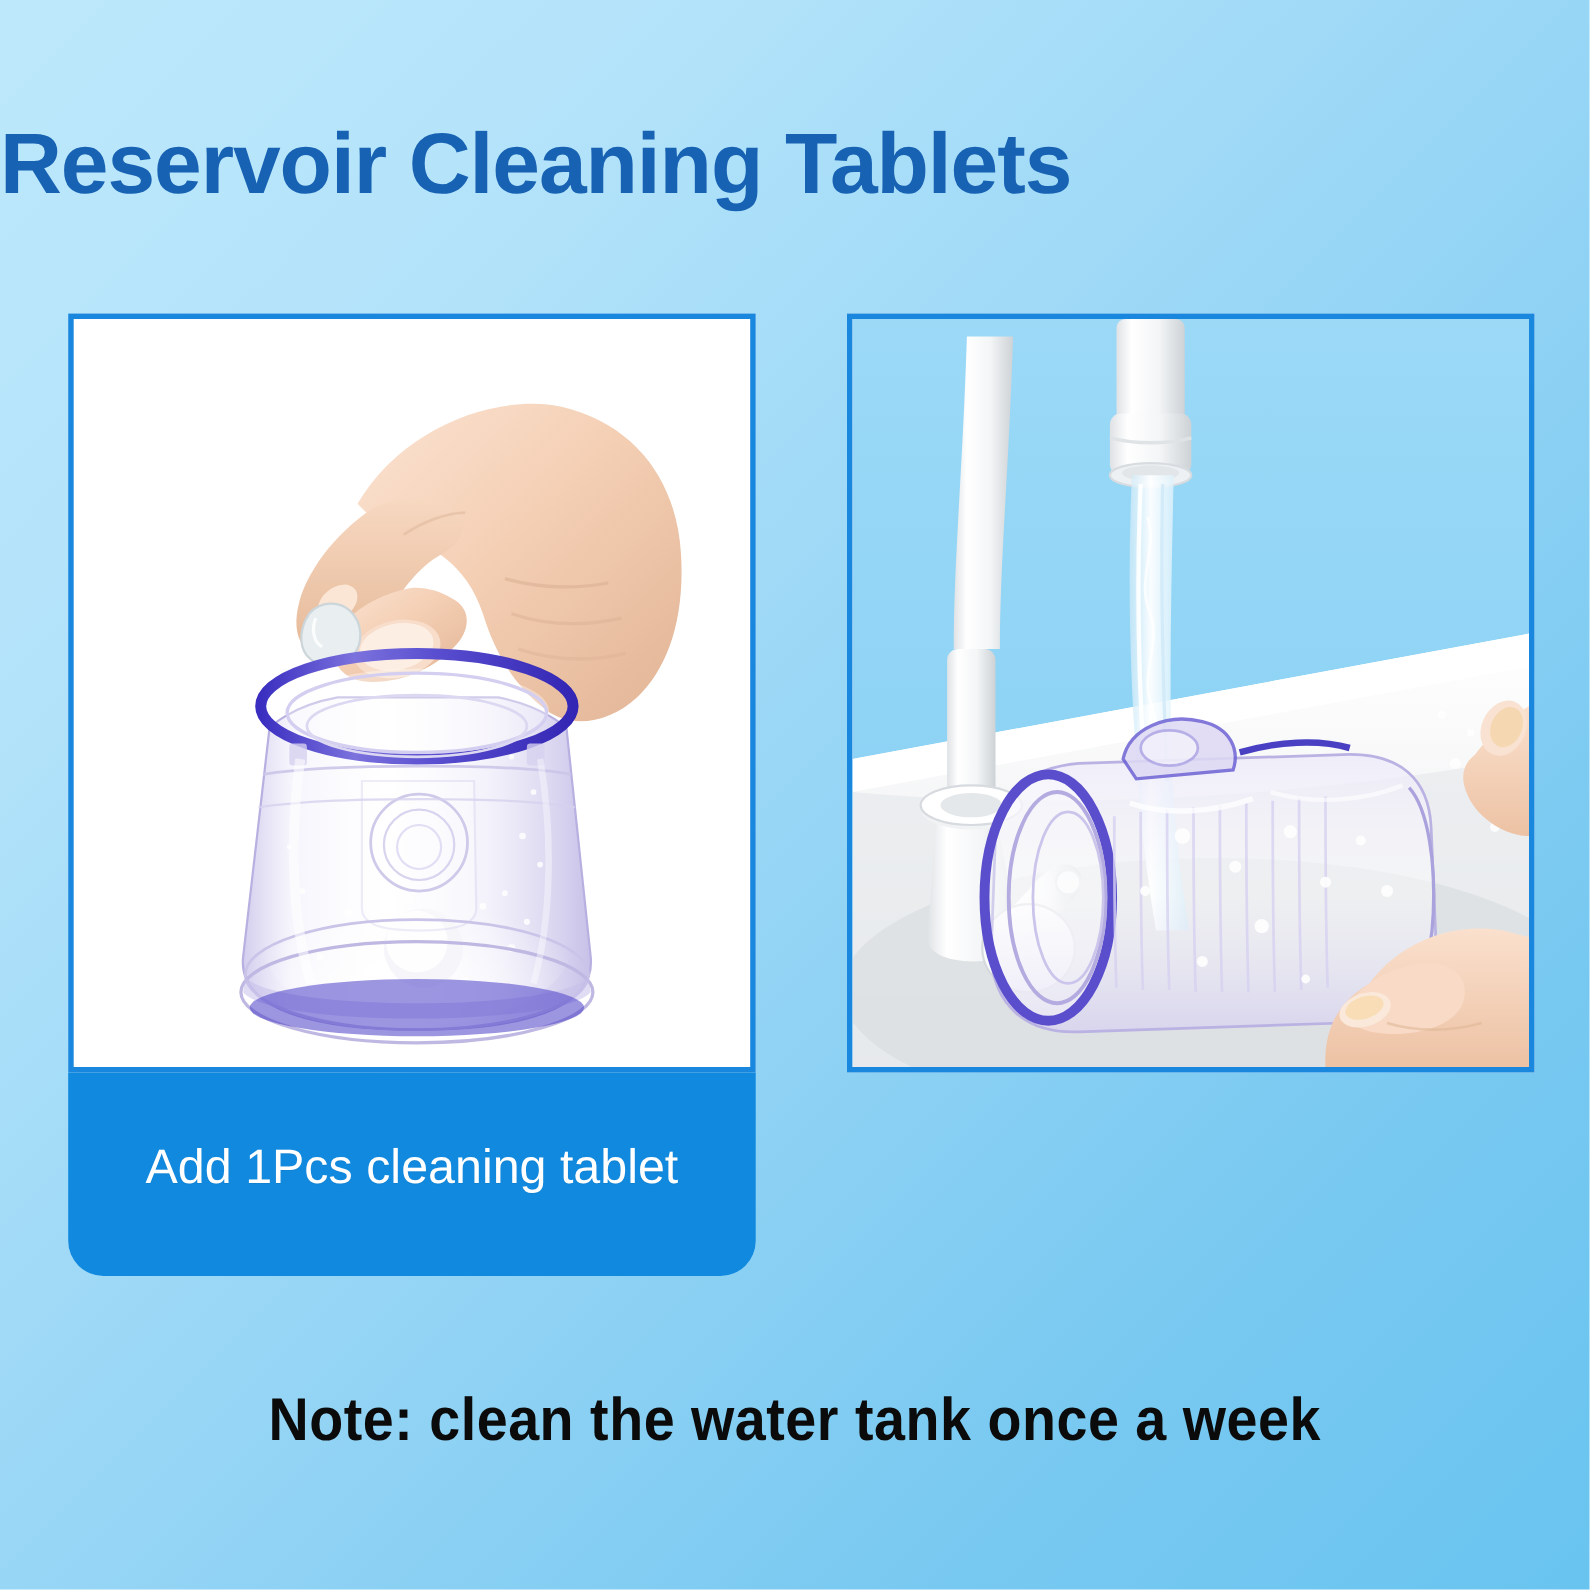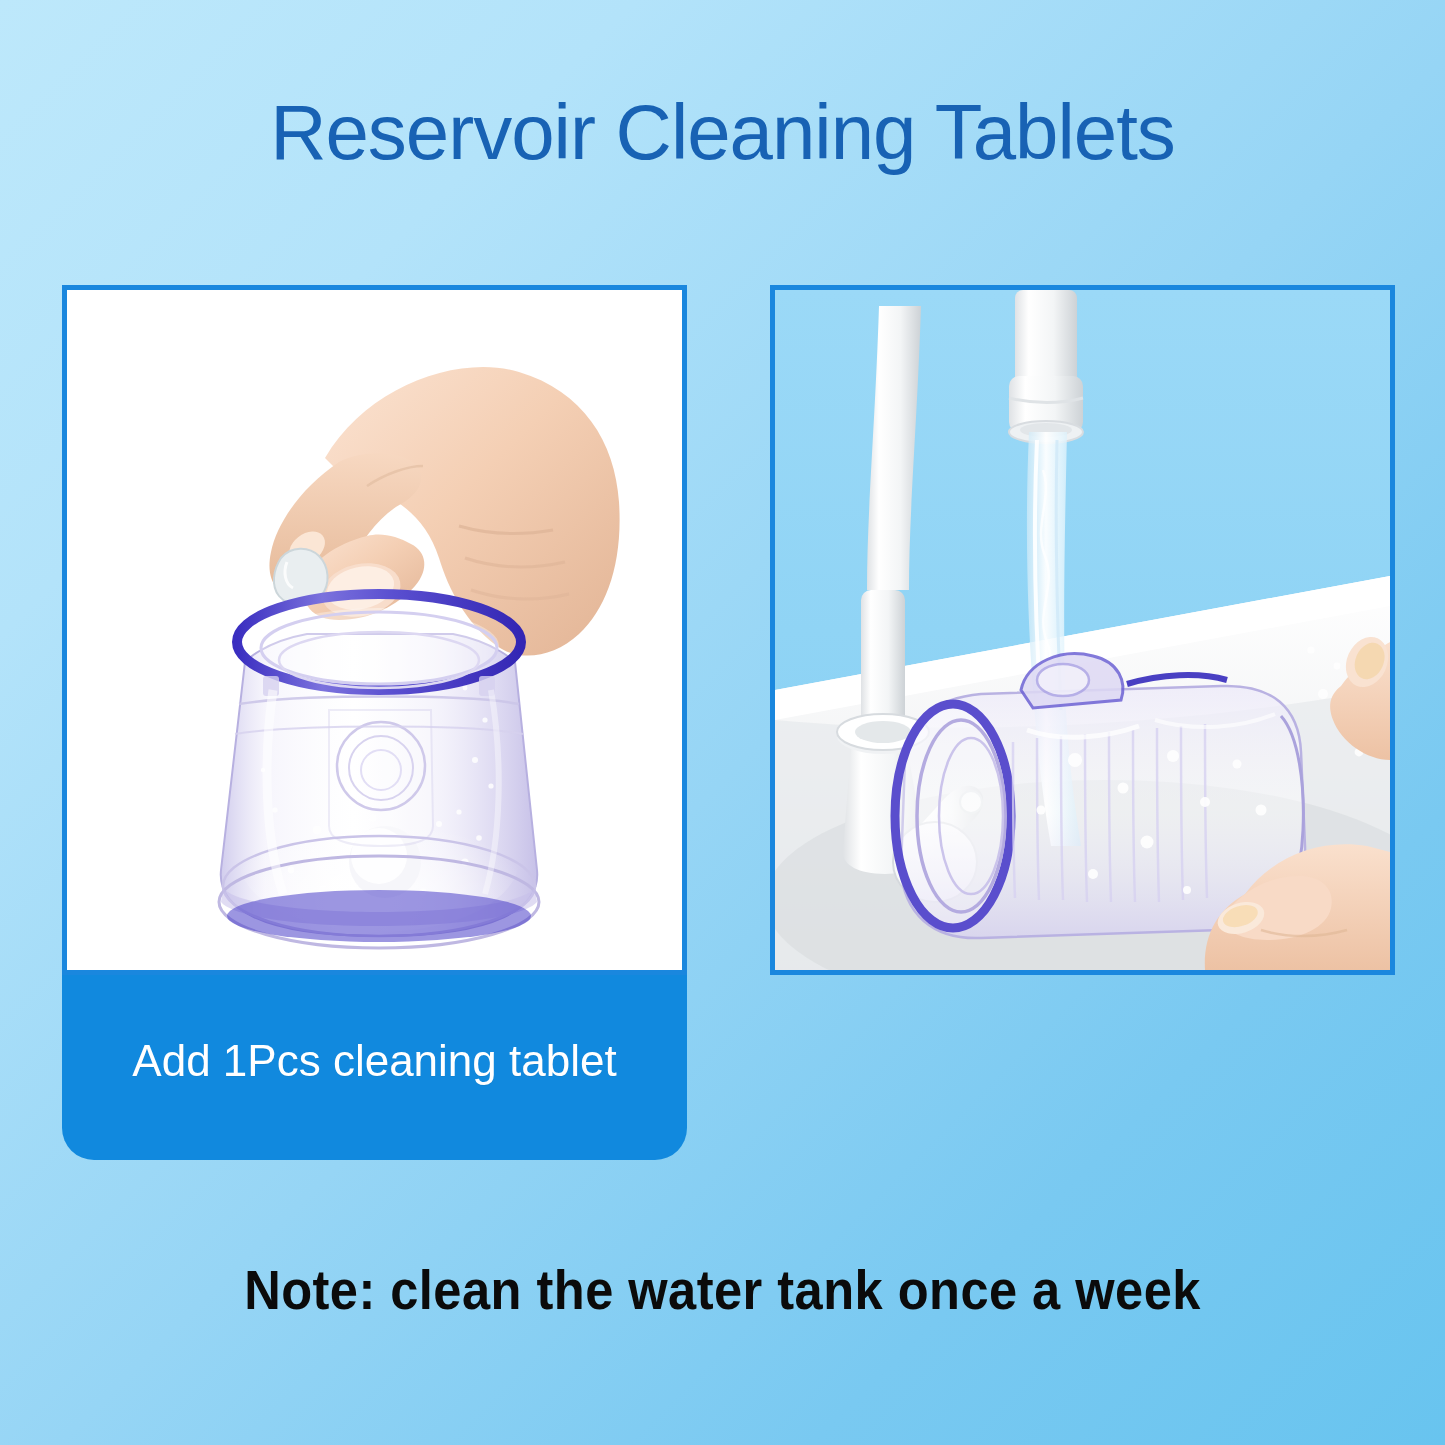--- a/index.html
+++ b/index.html
@@ -5,24 +5,23 @@
   html,body{margin:0;padding:0;}
   body{
     width:1445px;height:1445px;overflow:hidden;
     font-family:"Liberation Sans", sans-serif;
     background:linear-gradient(135deg,#bde8fb 0%,#b3e3fa 22%,#96d5f5 52%,#79c9f1 78%,#68c4ef 100%);
   }
   .stage{position:relative;width:1445px;height:1445px;}
 
   
   .title{
-    position:absolute;left:0;right:0;top:92px;
-    text-align:center;
+    position:absolute;left:0;right:0;top:108px;
     font-size:78px;
-    font-weight:normal;
+    font-weight:bold;
     letter-spacing:-1px;
     color:#1862b4;
     line-height:1.05;
     white-space:nowrap;
   }
 
   
   .card{position:absolute;top:285px;width:625px;height:671px;}
   .card.left{left:62px;}
   .card.right{left:770px;}

